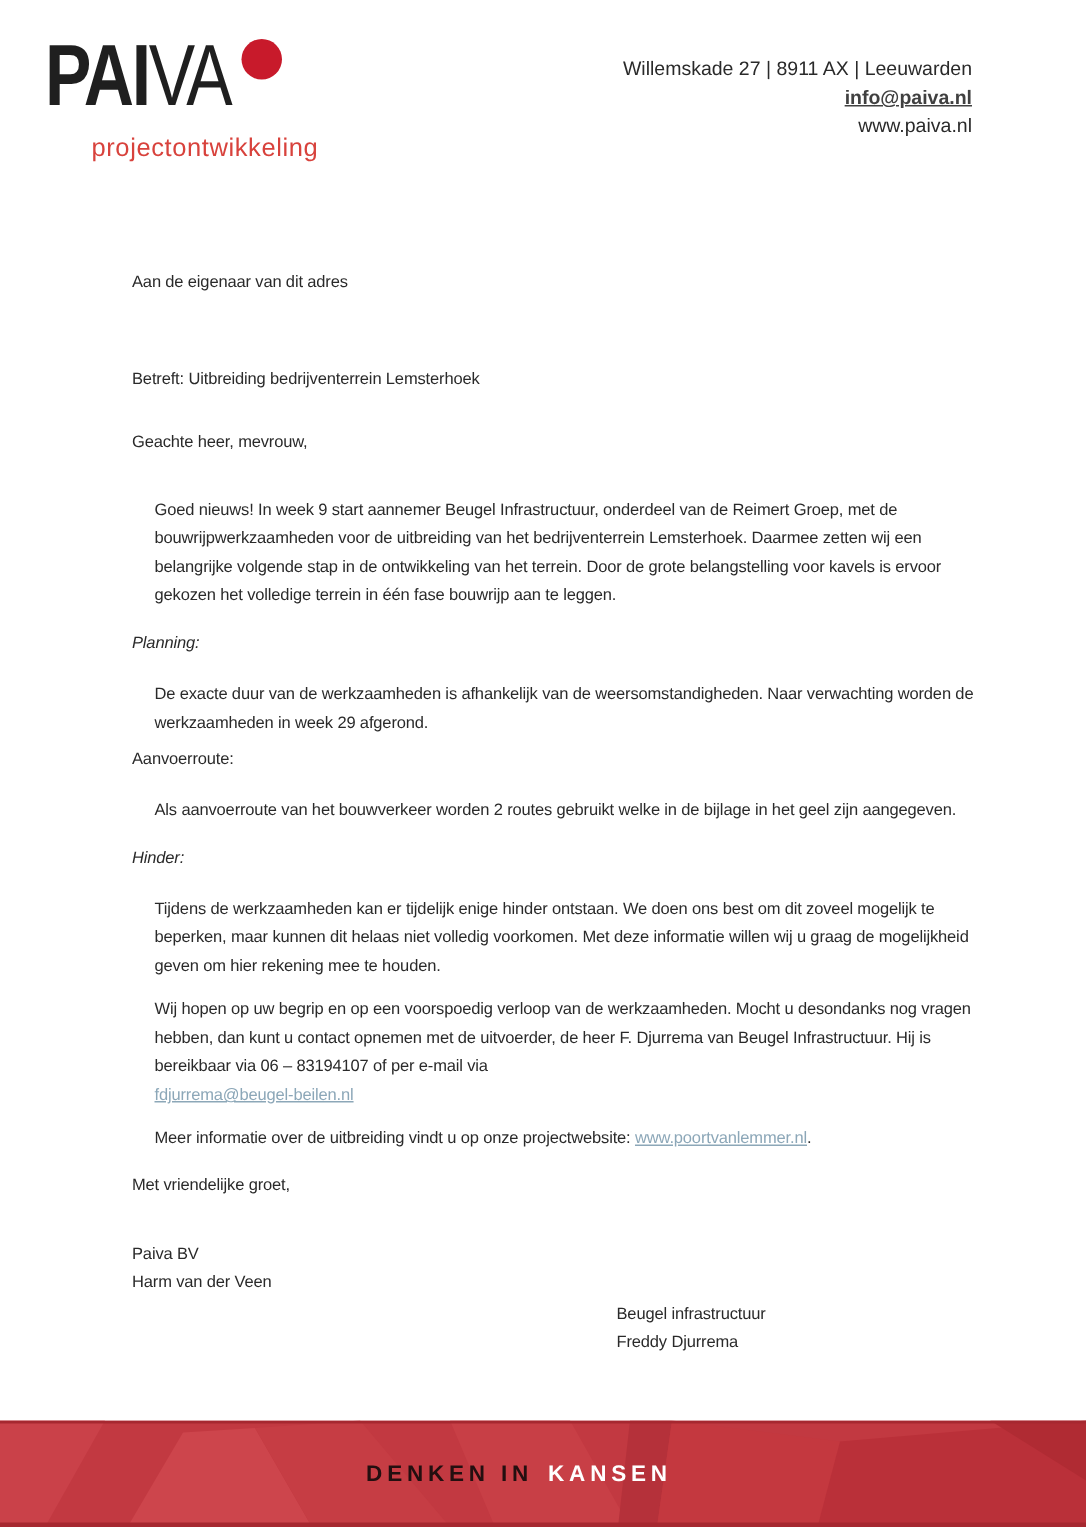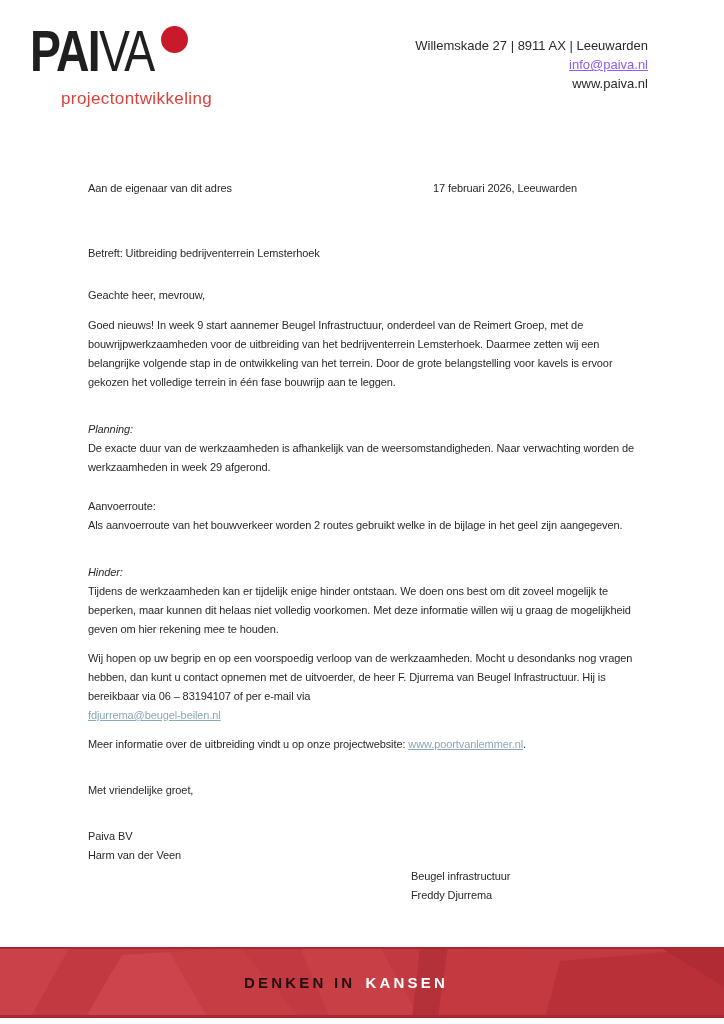--- a/index.html
+++ b/index.html
@@ -2,21 +2,21 @@
 <html><head>
 <meta charset="utf-8">
 <style>
   html,body { margin:0; padding:0; background:#ffffff; }
   .page {
     position:relative; width:724px; height:1024px; background:#ffffff;
     font-family:"Liberation Sans", sans-serif; color:#2a2a2a; overflow:hidden;
   }
   .abs { position:absolute; }
   .txt { font-size:11px; line-height:19px; letter-spacing:-0.1px; }
-  .para { width:558px; margin:0; }
+  .para { width:558px; margin:15px; }
 
   
   .logo { position:absolute; left:30px; top:22px; width:170px; height:86px; }
   .wordmark {
     font-size:58px; line-height:58px; color:#1f1f1f; letter-spacing:-2px;
     transform:scaleX(0.8); transform-origin:left top; white-space:nowrap;
   }
   .wm-bold { font-weight:800; }
   .wm-light { font-weight:400; letter-spacing:-3px; }
   .logo-dot {
@@ -24,21 +24,21 @@
     border-radius:50%; background:#c81a2b; display:block;
   }
   .logo-tagline {
     position:absolute; left:31px; top:67px; font-size:17px; color:#d8423c;
     letter-spacing:0.4px;
   }
 
   
   .contact { top:36px; right:76px; text-align:right; font-size:13px; line-height:19px; }
   .contact div { height:19px; }
-  .mail-link { color:#8b5cf6; text-decoration:underline; cursor:pointer; }
+  .mail-link { color:#404040; text-decoration:underline; cursor:pointer;font-weight:bold; }
 
   
   .addressee { left:88px; top:179px; }
   .dateline  { left:433px; top:179px; }
   .subject   { left:88px; top:244px; }
   .salutation{ left:88px; top:286px; }
   .intro     { left:88px; top:316px; }
   .planning-h{ left:88px; top:420px; font-style:italic; }
   .planning-p{ left:88px; top:439px; }
   .route-h   { left:88px; top:497px; }
@@ -76,21 +76,20 @@
     <div class="logo-tagline">projectontwikkeling</div>
   </div>
 
   <div class="abs contact">
     <div>Willemskade 27 | 8911 AX | Leeuwarden</div>
     <div><a class="mail-link">info@paiva.nl</a></div>
     <div>www.paiva.nl</div>
   </div>
 
   <div class="abs txt addressee">Aan de eigenaar van dit adres</div>
-  <div class="abs txt dateline">17 februari 2026, Leeuwarden</div>
 
   <div class="abs txt subject">Betreft: Uitbreiding bedrijventerrein Lemsterhoek</div>
 
   <div class="abs txt salutation">Geachte heer, mevrouw,</div>
 
   <p class="abs txt para intro">Goed nieuws! In week 9 start aannemer Beugel Infrastructuur, onderdeel van de Reimert Groep, met de bouwrijpwerkzaamheden voor de uitbreiding van het bedrijventerrein Lemsterhoek. Daarmee zetten wij een belangrijke volgende stap in de ontwikkeling van het terrein. Door de grote belangstelling voor kavels is ervoor gekozen het volledige terrein in één fase bouwrijp aan te leggen.</p>
 
   <div class="abs txt planning-h">Planning:</div>
   <p class="abs txt para planning-p">De exacte duur van de werkzaamheden is afhankelijk van de weersomstandigheden. Naar verwachting worden de werkzaamheden in week 29 afgerond.</p>
 

